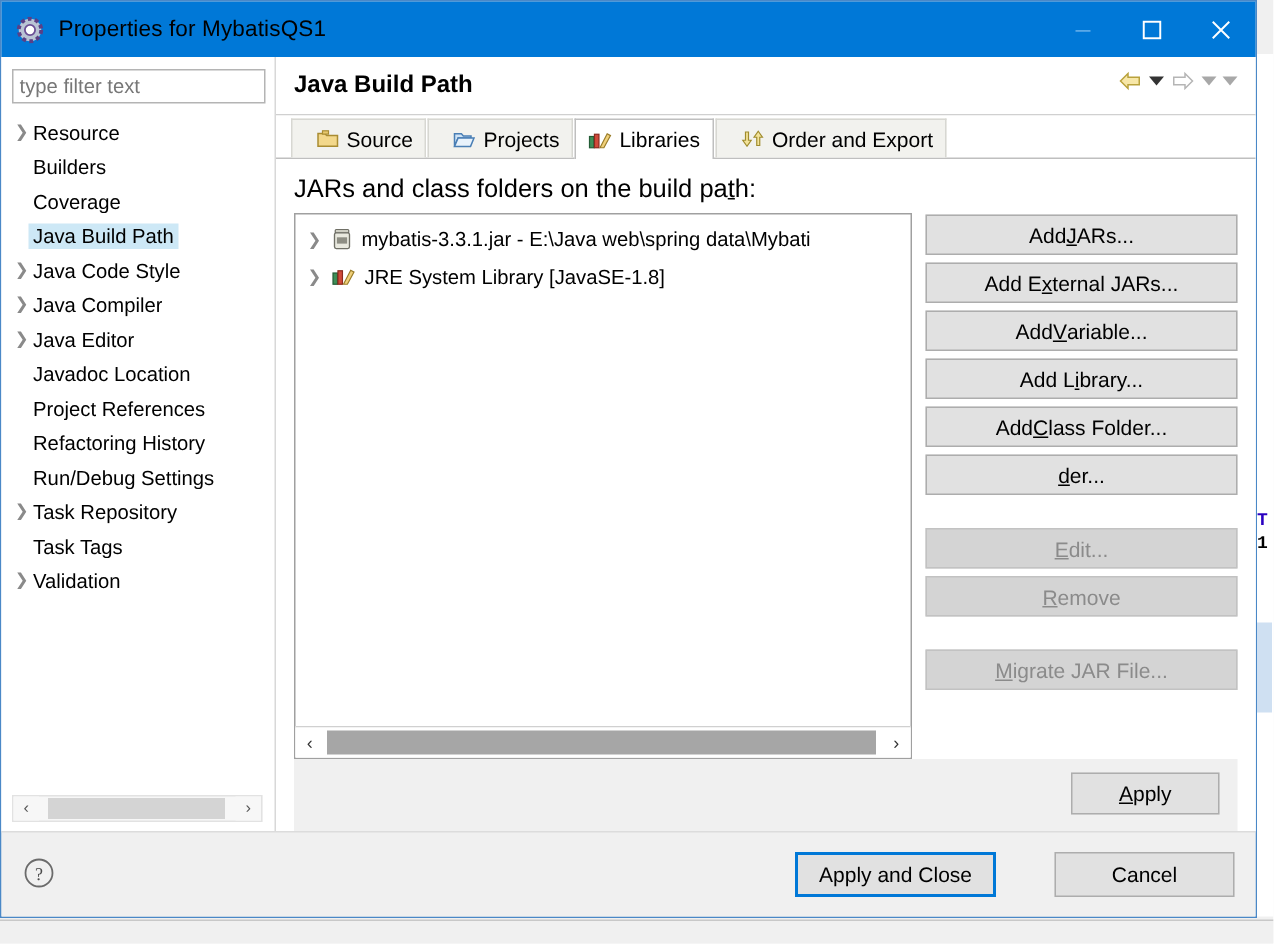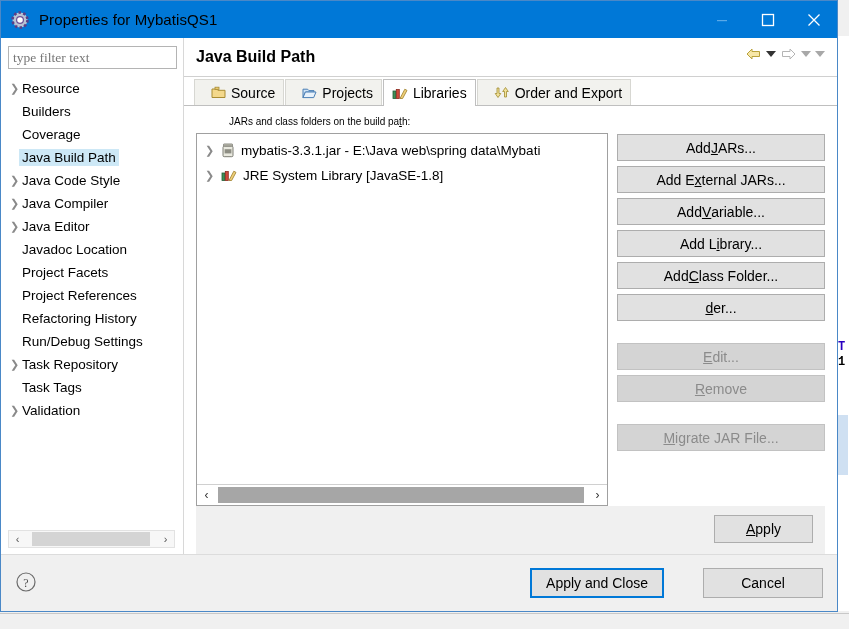--- a/index.html
+++ b/index.html
@@ -129,21 +129,21 @@
     border: 1px solid #b4b4b4;
     background: #fff;
     display: flex;
     align-items: center;
     box-sizing: border-box;
   }
   .filter-box input {
     border: 0;
     outline: none;
     width: 100%;
-    font-family: Liberation Serif, serif;
+    font-family: Liberation Sans, sans-serif;
     font-size: 13.5px;
     padding: 0 4px;
     color: #000;
     background: transparent;
   }
   .filter-box input::placeholder { color: #777; opacity: 1; }
 
   .tree {
     flex: 1 1 auto;
     overflow: hidden;
@@ -280,24 +280,23 @@
   
   .tabpage {
     flex: 1 1 auto;
     min-height: 0;
     padding: 10px 12px 0 12px;
     background: #ffffff;
     display: flex;
     flex-direction: column;
   }
   .list-label {
-    font-size: 10px;
+    font-size: 17px;
     margin-bottom: 6px;
     white-space: nowrap;
-    margin-left: 33px;
   }
   .list-row {
     flex: 1 1 auto;
     min-height: 0;
     display: flex;
     gap: 9px;
   }
   .list-box {
     flex: 1 1 auto;
     min-width: 0;
@@ -516,24 +515,20 @@
           <span class="twisty">❯</span>
           <span class="tlabel">Java Compiler</span>
         </div>
         <div class="tree-item">
           <span class="twisty">❯</span>
           <span class="tlabel">Java Editor</span>
         </div>
         <div class="tree-item">
           <span class="twisty"></span>
           <span class="tlabel">Javadoc Location</span>
-        </div>
-        <div class="tree-item">
-          <span class="twisty"></span>
-          <span class="tlabel">Project Facets</span>
         </div>
         <div class="tree-item">
           <span class="twisty"></span>
           <span class="tlabel">Project References</span>
         </div>
         <div class="tree-item">
           <span class="twisty"></span>
           <span class="tlabel">Refactoring History</span>
         </div>
         <div class="tree-item">

